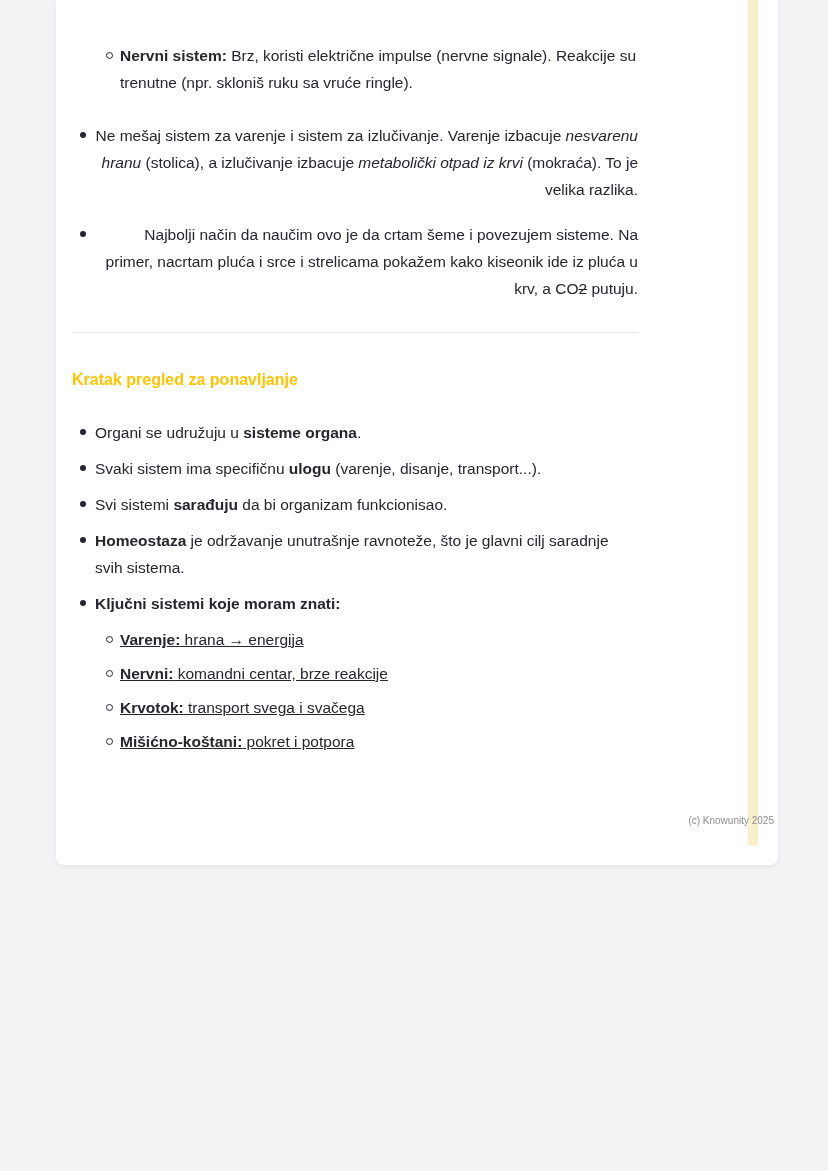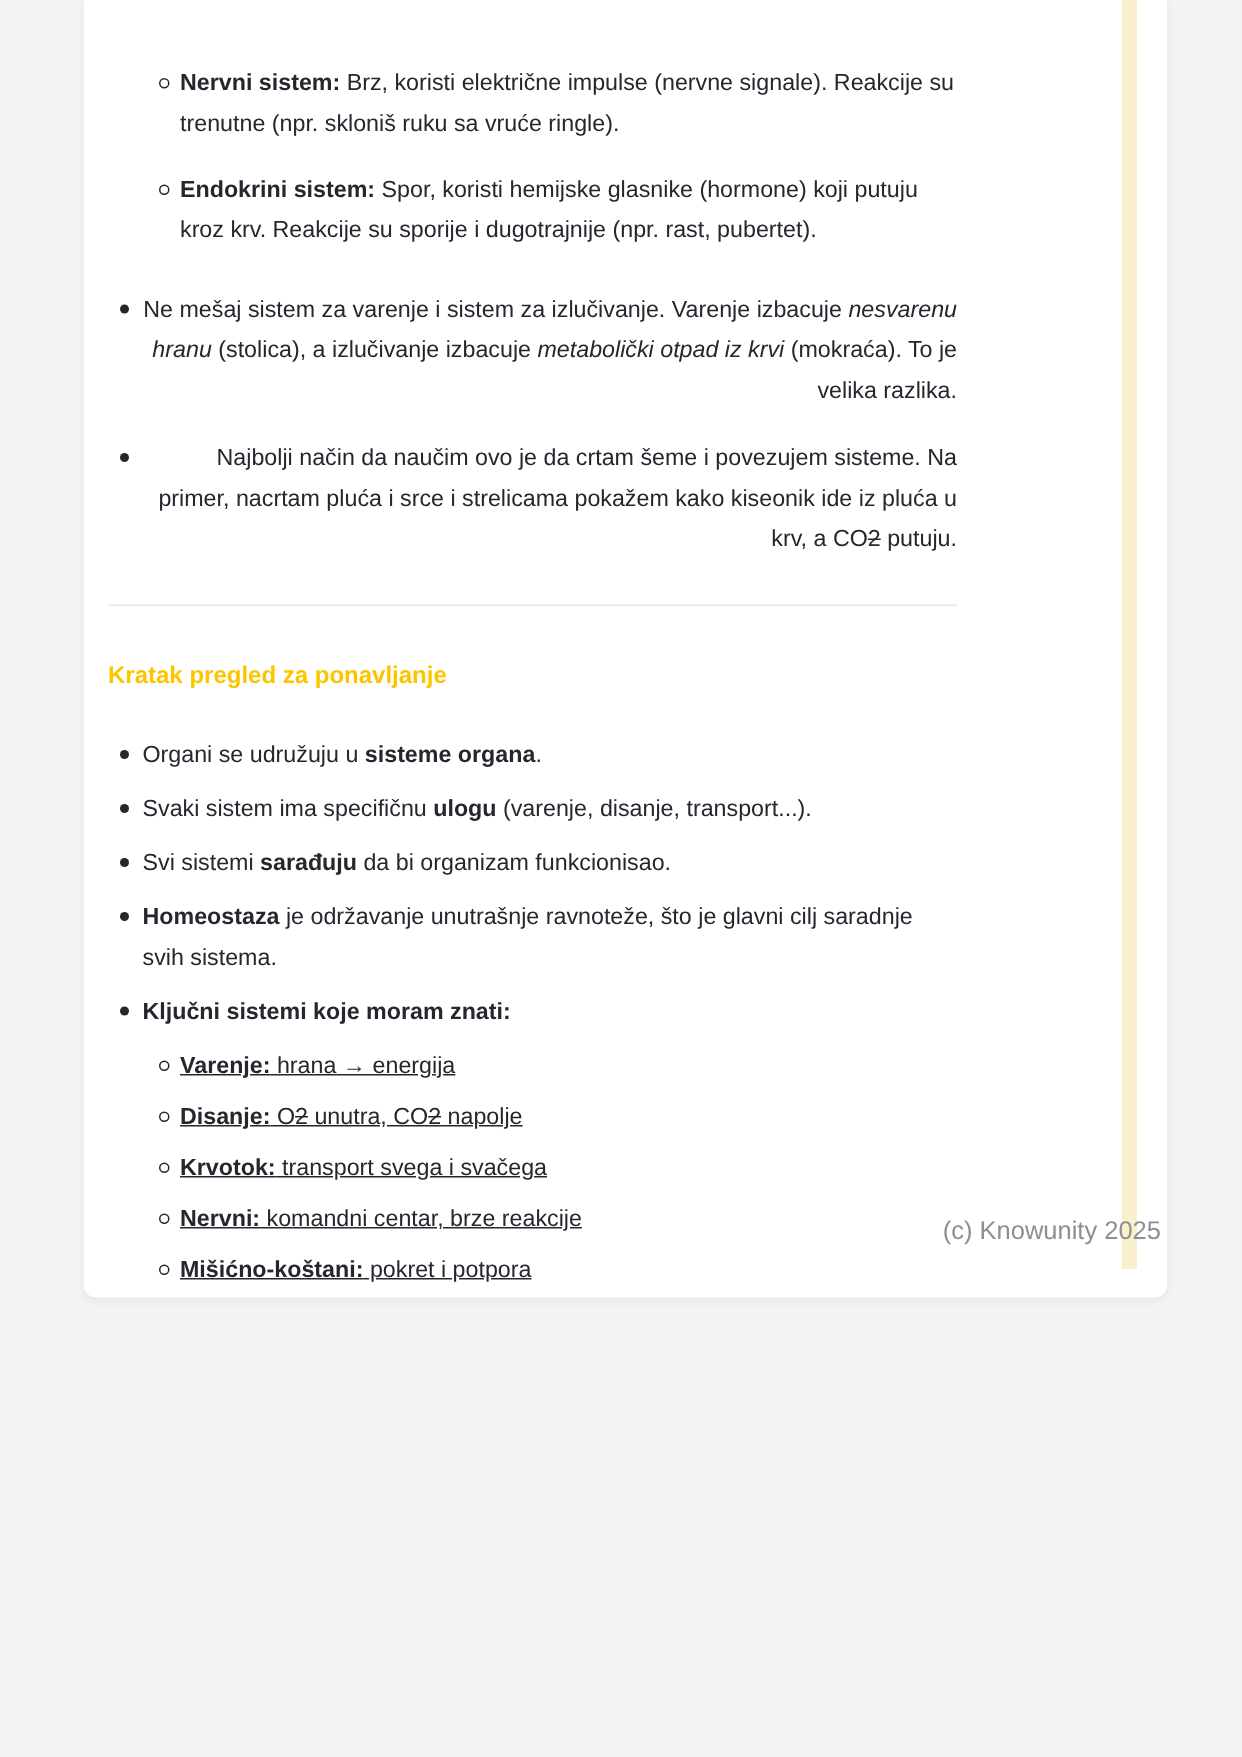--- a/index.html
+++ b/index.html
@@ -49,43 +49,37 @@
   h2.section-heading {
     margin: 34px 0 26px 0;
     font-size: 16px; line-height: 26px;
     font-weight: 700;
     color: #FDC500;
   }
   .review li { margin-bottom: 9px; }
   .keylist li { margin-bottom: 7px; text-decoration: underline; }
   .footer {
     position: absolute; right: 4px; bottom: 37px;
-    font-size: 17px; line-height: 14px;
+    font-size: 10px; line-height: 14px;
     color: #8E8E93;
   }
 </style>
 </head>
 <body>
 
 <div class="card">
   <div class="stripe"></div>
 
   <div class="content">
 
     <ul class="toplist">
       <li>
         <span class="marker hollow"></span>
         <div class="txt">
           <b>Nervni sistem:</b><span> Brz, koristi električne impulse (nervne signale). Reakcije su trenutne (npr. skloniš ruku sa vruće ringle).</span>
-        </div>
-      </li>
-      <li>
-        <span class="marker hollow"></span>
-        <div class="txt">
-          <b>Endokrini sistem:</b><span> Spor, koristi hemijske glasnike (hormone) koji putuju kroz krv. Reakcije su sporije i dugotrajnije (npr. rast, pubertet).</span>
         </div>
       </li>
     </ul>
 
     <ul class="tips">
       <li>
         <span class="marker disc"></span>
         <div class="txt">
           <span>Ne mešaj sistem za varenje i sistem za izlučivanje. Varenje izbacuje </span><span class="ital">nesvarenu hranu</span><span> (stolica), a izlučivanje izbacuje </span><span class="ital">metabolički otpad iz krvi</span><span> (mokraća). To je velika razlika.</span>
         </div>
@@ -138,33 +132,27 @@
     <ul class="keylist">
       <li>
         <span class="marker hollow"></span>
         <div class="txt">
           <b>Varenje:</b><span> hrana → energija</span>
         </div>
       </li>
       <li>
         <span class="marker hollow"></span>
         <div class="txt">
-          <b>Disanje:</b><span> O</span><span class="strike2">2</span><span> unutra, CO</span><span class="strike2">2</span><span> napolje</span>
+          <b>Nervni:</b><span> komandni centar, brze reakcije</span>
         </div>
       </li>
       <li>
         <span class="marker hollow"></span>
         <div class="txt">
           <b>Krvotok:</b><span> transport svega i svačega</span>
-        </div>
-      </li>
-      <li>
-        <span class="marker hollow"></span>
-        <div class="txt">
-          <b>Nervni:</b><span> komandni centar, brze reakcije</span>
         </div>
       </li>
       <li>
         <span class="marker hollow"></span>
         <div class="txt">
           <b>Mišićno-koštani:</b><span> pokret i potpora</span>
         </div>
       </li>
     </ul>
 

